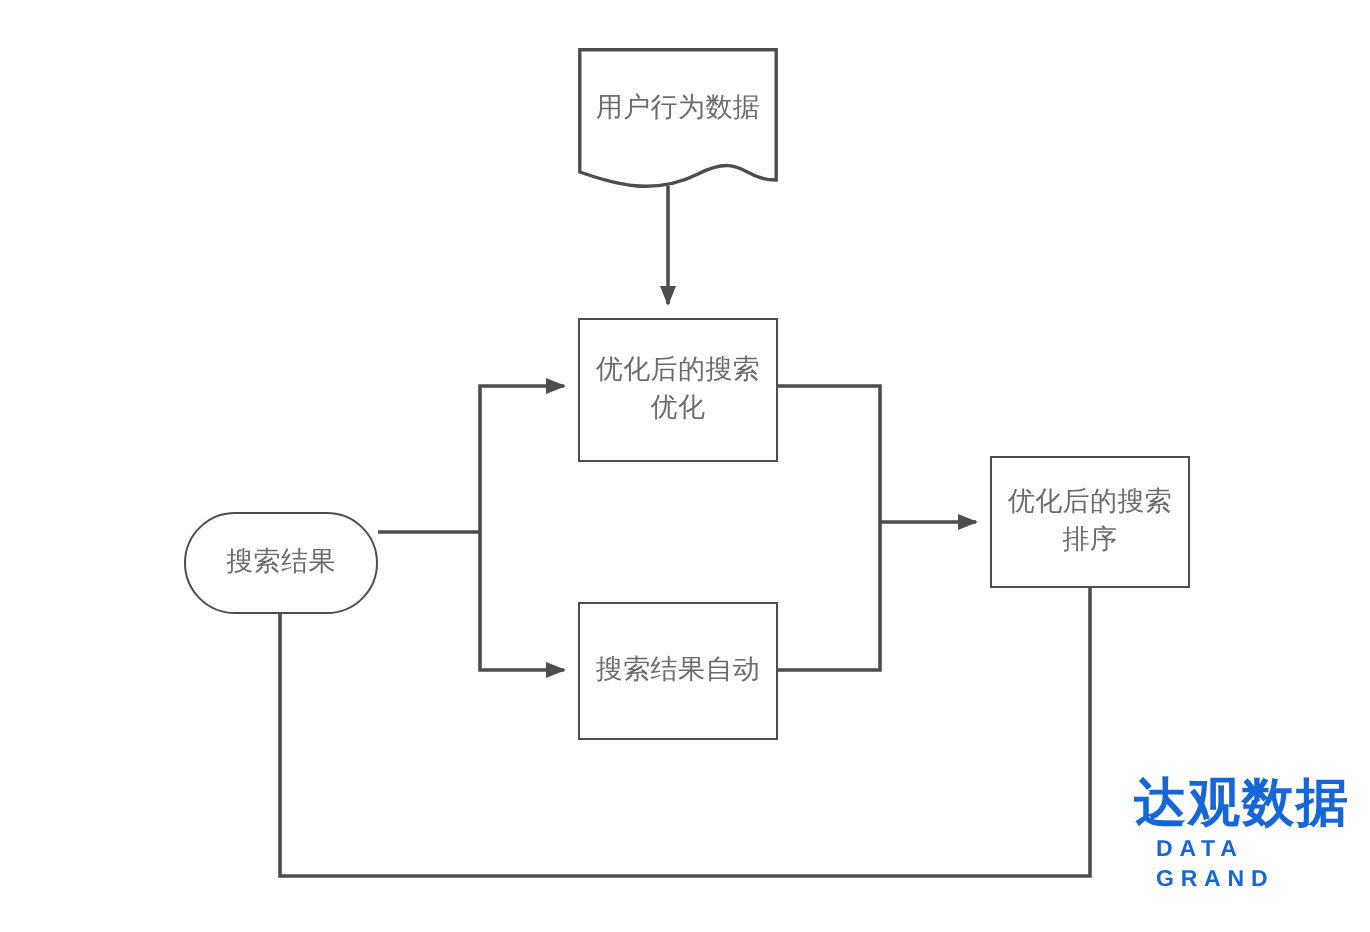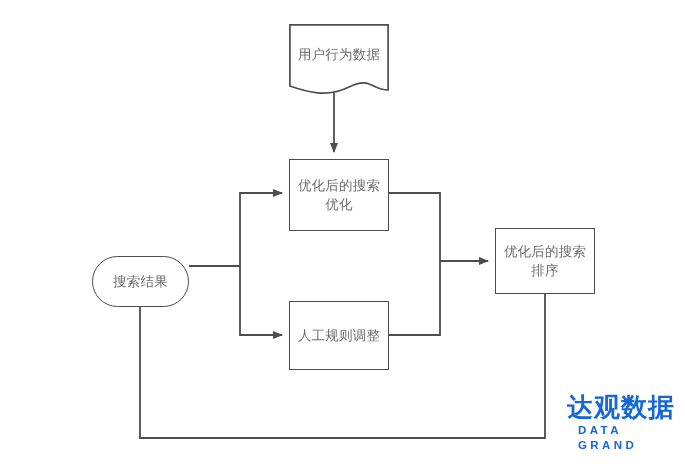--- a/index.html
+++ b/index.html
@@ -66,21 +66,21 @@
   }
   #logo {
     position: absolute;
     left: 560px;
     top: 392px;
     width: 122px;
     height: 50px;
     display: flex;
     flex-direction: column;
     align-items: center;
-    justify-content: space-between;
+    justify-content: center;
     user-select: none;
   }
   #logo .logo-cn {
     font-size: 26px;
     font-weight: bold;
     color: #1566d6;
     letter-spacing: 1px;
     line-height: 30px;
     font-family: "DejaVu Sans", "Liberation Sans", sans-serif;
   }
@@ -127,21 +127,21 @@
   <div class="node node-doc" style="left:289px; top:24px; width:100px; height:76px;">
     <svg class="doc-svg" width="100" height="76" viewBox="0 0 100 76" xmlns="http://www.w3.org/2000/svg">
       <path d="M0.9,0.9 L99.1,0.9 L99.1,66 C82,66 82,52 60,63 C38,74 18,68 0.9,62 Z" fill="#ffffff" stroke="#4d4d4d" stroke-width="1.7"></path>
     </svg>
     <div class="doc-label">用户行为数据</div>
   </div>
 
   <div class="node node-rect" style="left:289px; top:159px; width:100px; height:72px;">优化后的搜索
 优化</div>
 
-  <div class="node node-rect" style="left:289px; top:301px; width:100px; height:69px;">人工规则调整</div>
+  <div class="node node-rect" style="left:289px; top:301px; width:100px; height:69px;">搜索结果自动</div>
 
   <div class="node node-stadium" style="left:92px; top:240px; width:97px; height:51px;">搜索结果</div>
 
   <div class="node node-rect" style="left:495px; top:228px; width:100px; height:66px;">优化后的搜索
 排序</div>
 
   <div id="logo">
     <div class="logo-cn">达观数据</div>
     <div class="logo-en">DATA GRAND</div>
   </div>

